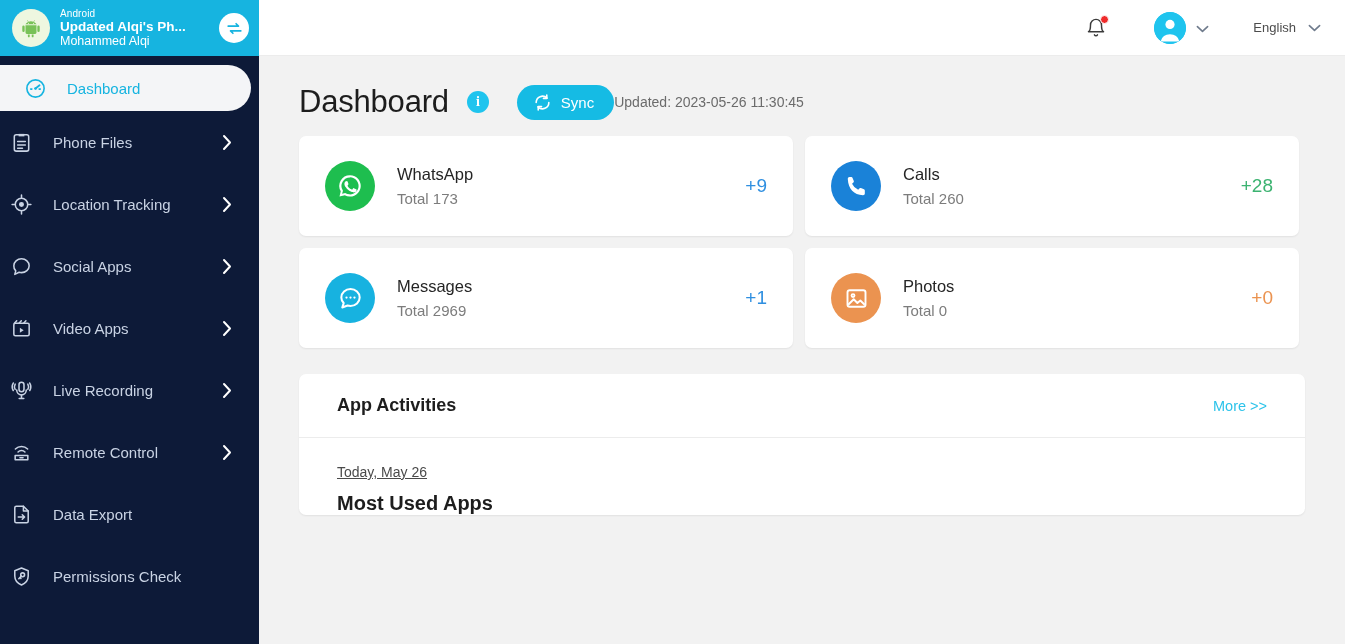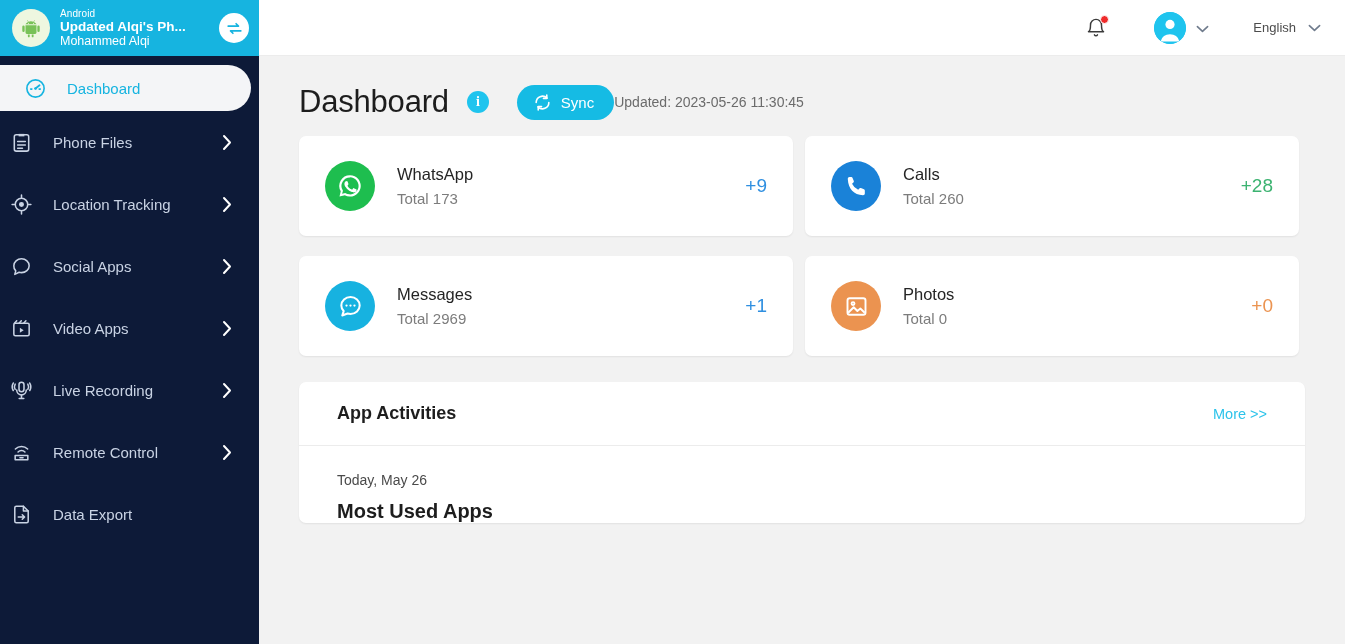--- a/index.html
+++ b/index.html
@@ -177,21 +177,21 @@
   }
   .sync-btn .sy { margin-right: 9px; display: flex; }
   .updated {
     color: #6b6b6b;
     font-size: 14px;
   }
 
   .cards {
     display: flex;
     flex-wrap: wrap;
-    gap: 20px 12px;
+    gap: 12px 12px;
     margin-top: 8px;
   }
   .card {
     width: 494px; height: 100px;
     background: #ffffff;
     border-radius: 7px;
     display: flex; align-items: center;
     padding: 0 26px 0 26px;
     cursor: pointer;
     box-shadow: 0 1px 2px rgba(0,0,0,.07);
@@ -216,21 +216,21 @@
   }
   .panel-head {
     height: 64px;
     display: flex; align-items: center; justify-content: space-between;
     padding: 0 38px;
     border-bottom: 1px solid #ececec;
   }
   .panel-title { font-size: 18px; font-weight: bold; color: #1d1d1d; }
   .panel-more { color: #2cc3ea; font-size: 14.5px; cursor: pointer; }
   .panel-body { padding: 26px 38px 0 38px; }
-  .day-label { font-size: 14px; color: #4a4a4a; margin-bottom: 12px; }
+  .day-label { font-size: 14px; color: #4a4a4a; margin-bottom: 12px; text-decoration: underline; }
   .section-title { font-size: 20px; font-weight: bold; color: #1d1d1d; }
 </style>
 </head>
 <body>
 
 <div class="app">
 
   <aside class="sidebar">
 
     <div class="device-header">
@@ -366,20 +366,30 @@
         <span class="ic">
           <svg width="23" height="23" viewBox="0 0 24 24" fill="none" stroke="#c9d3e4" stroke-width="1.6" stroke-linecap="round" stroke-linejoin="round">
             <path d="M14 3.4H6.6A1.6 1.6 0 0 0 5 5v14a1.6 1.6 0 0 0 1.6 1.6h10.8A1.6 1.6 0 0 0 19 19V8.4z"></path>
             <path d="M14 3.4V8.4h5"></path>
             <path d="M8.6 14.6h6.2M12.8 12.2l2.4 2.4-2.4 2.4"></path>
           </svg>
         </span>
         <span class="lbl">Data Export</span>
       </div>
 
+      <div class="nav-item">
+        <span class="ic">
+          <svg width="23" height="23" viewBox="0 0 24 24" fill="none" stroke="#c9d3e4" stroke-width="1.6" stroke-linecap="round" stroke-linejoin="round">
+            <path d="M12 3.2l7 2.8v5.4c0 4.2-2.9 7.6-7 9.4-4.1-1.8-7-5.2-7-9.4V6z"></path>
+            <circle cx="13.2" cy="10.2" r="2"></circle>
+            <path d="M11.8 11.6l-2.6 2.8M10.4 13l1 1"></path>
+          </svg>
+        </span>
+        <span class="lbl">Permissions Check</span>
+      </div>
 
     </nav>
   </aside>
 
   <section class="main">
 
     <header class="topbar">
       <div class="bell-wrap">
         <svg width="22" height="22" viewBox="0 0 24 24" fill="none" stroke="#3b3b3b" stroke-width="1.6" stroke-linecap="round" stroke-linejoin="round">
           <path d="M18 8.6a6 6 0 1 0-12 0c0 6.2-2.2 7.4-2.2 7.4h16.4S18 14.8 18 8.6z"></path>

